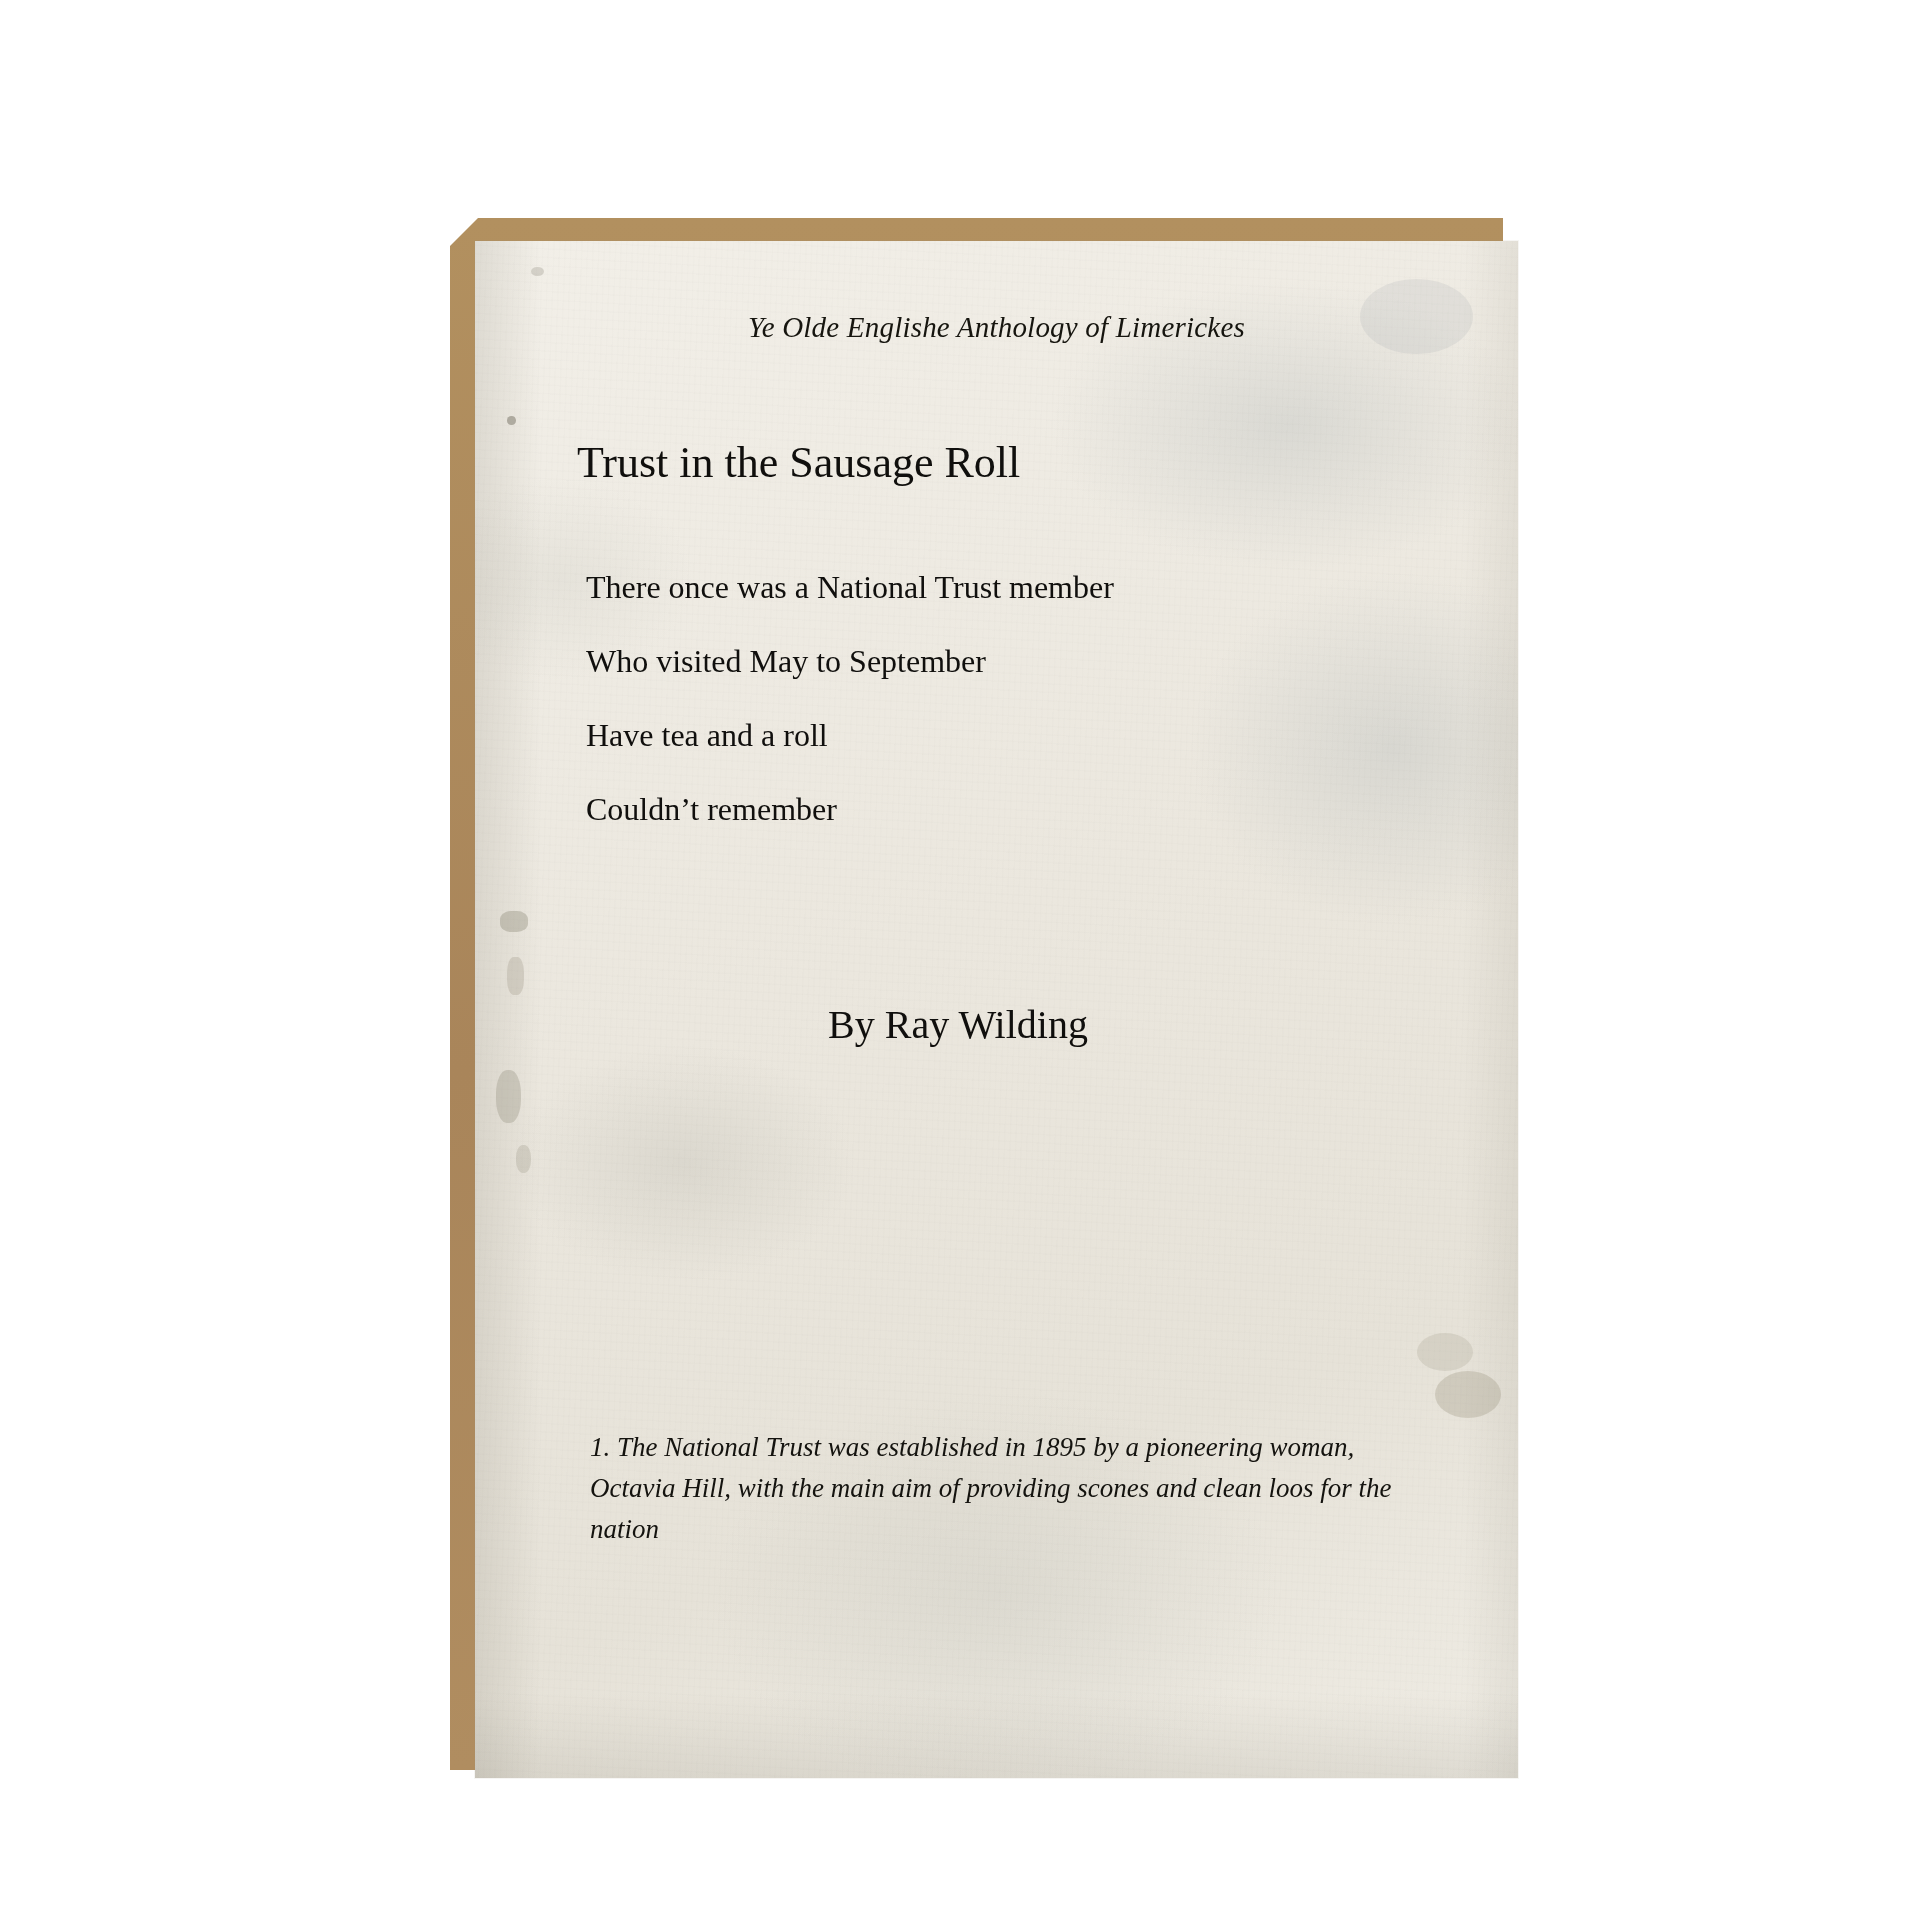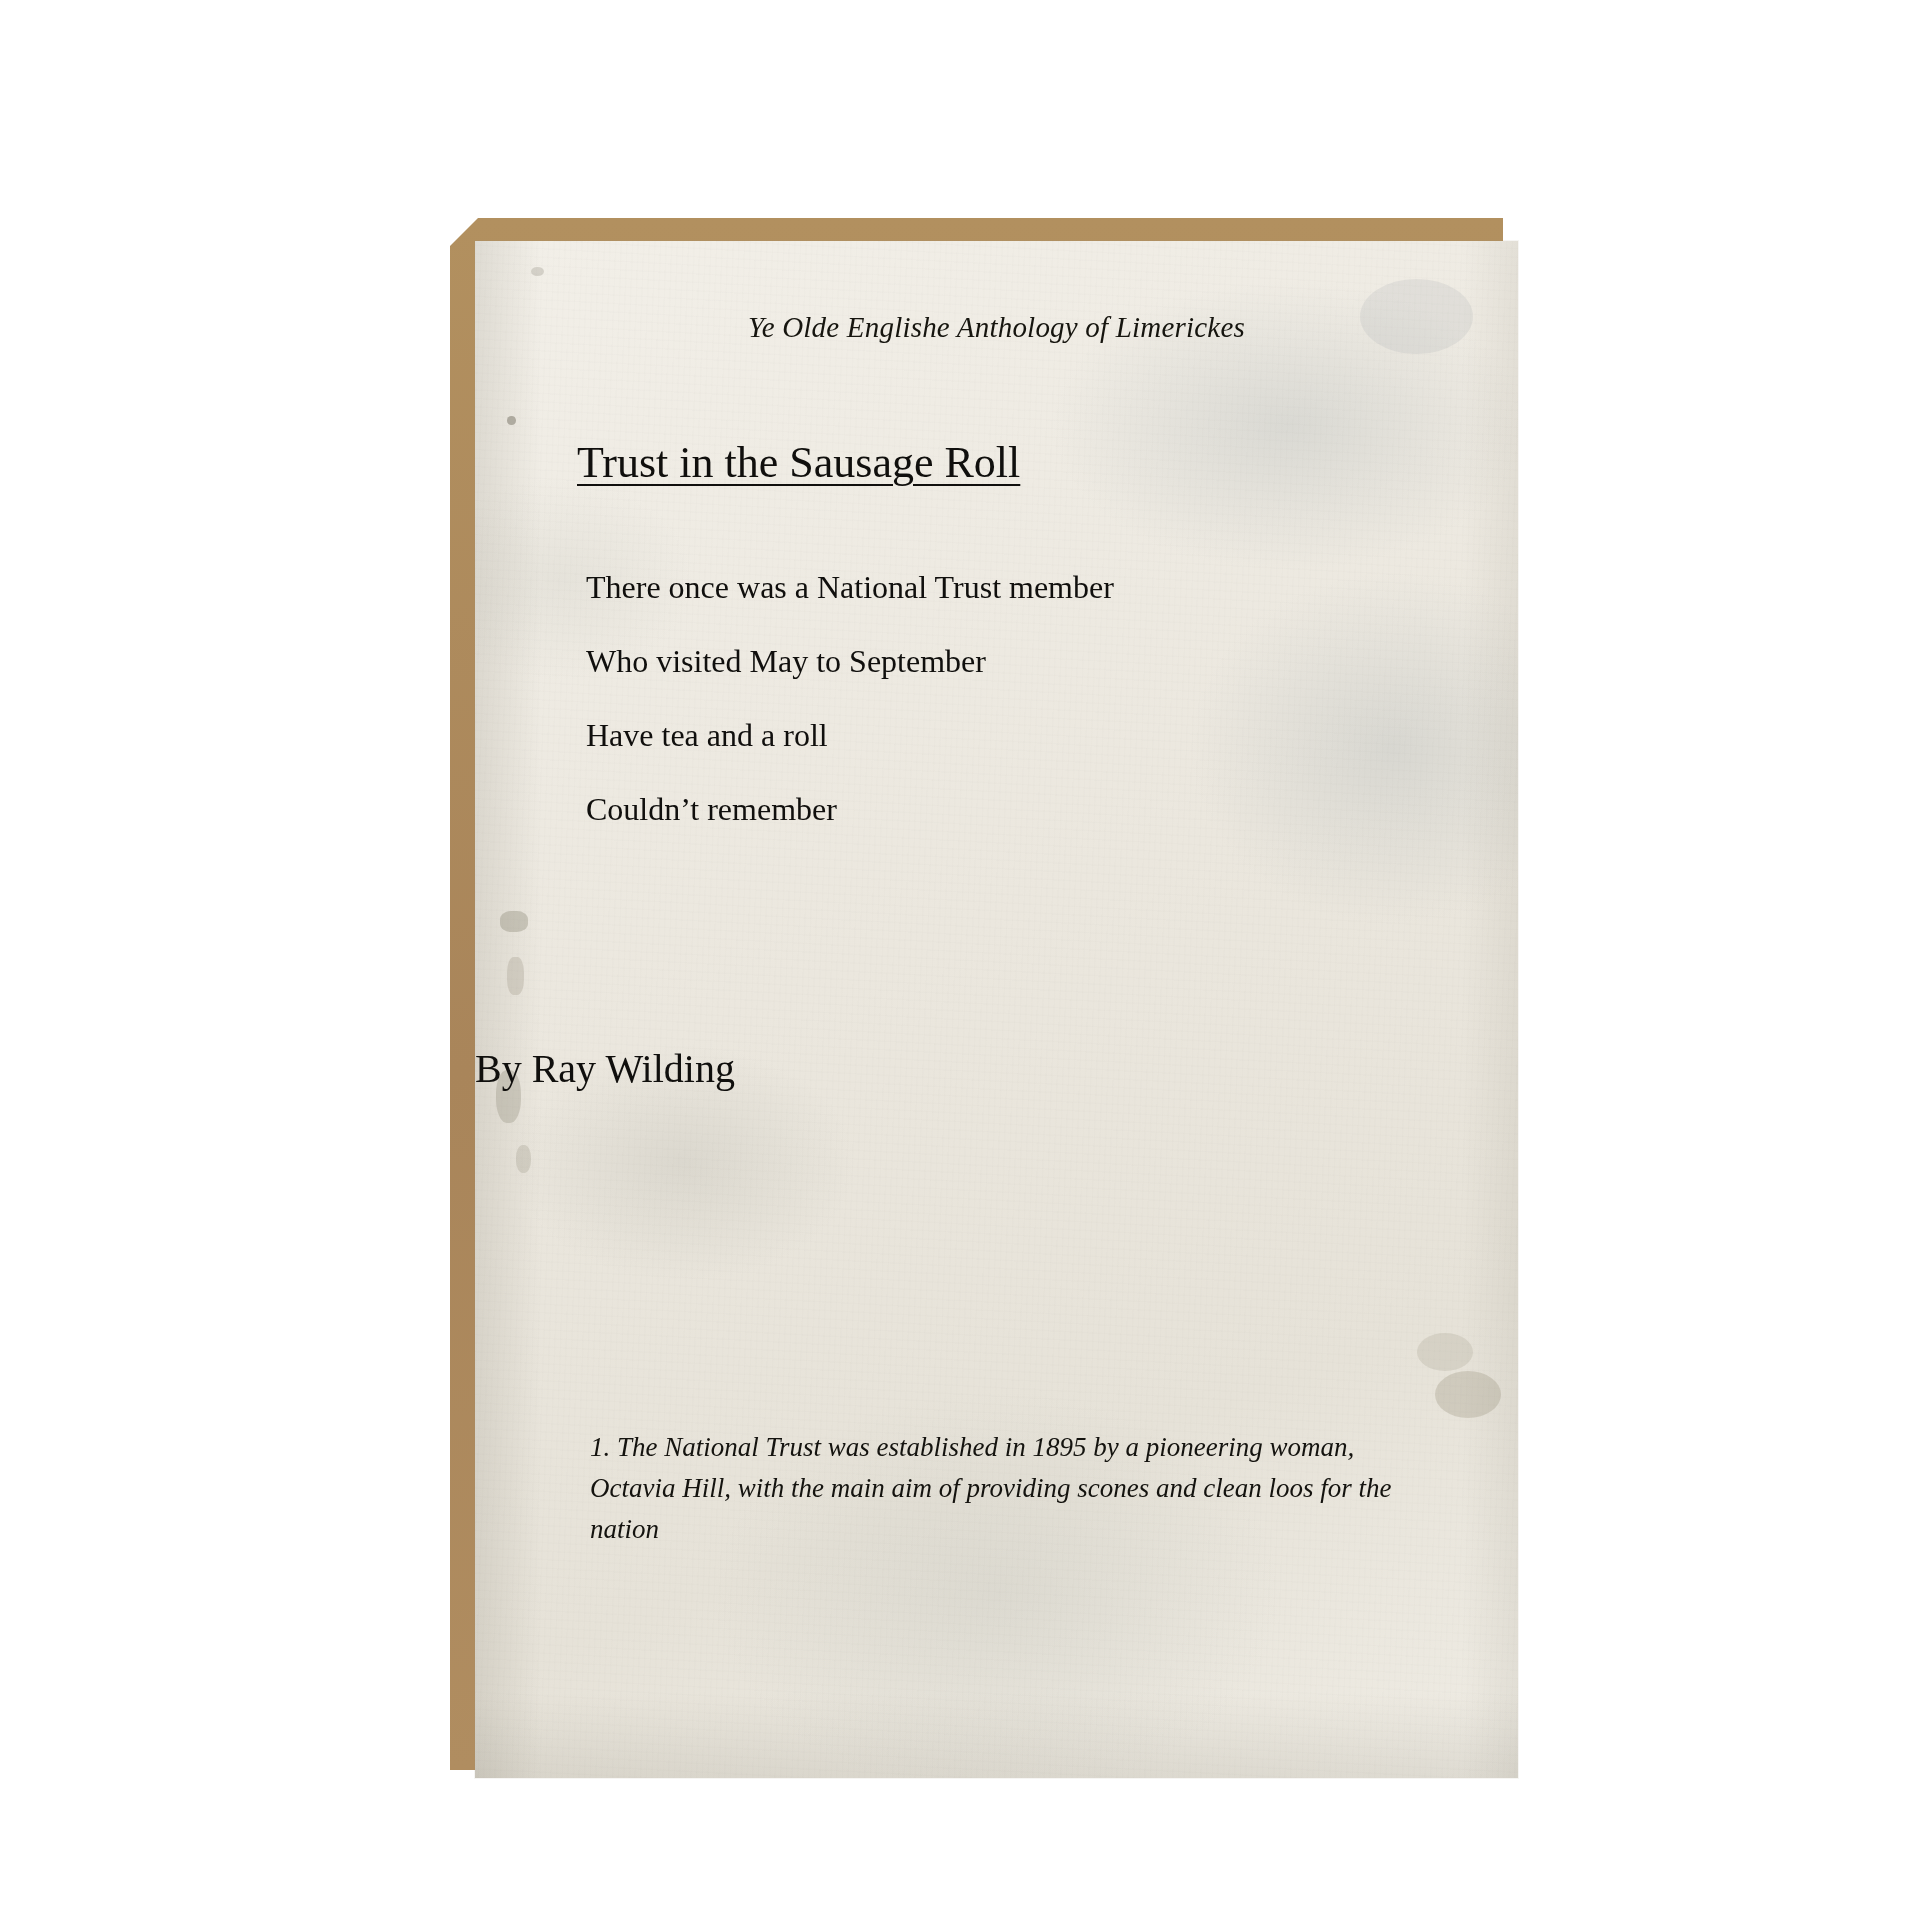--- a/index.html
+++ b/index.html
@@ -111,21 +111,20 @@
     font-size: 29px;
     letter-spacing: 0.2px;
     color: #16150f;
   }
 
   #poem-title {
     position: absolute;
     top: 196px;
     left: 102px;
     font-size: 44px;
-    text-decoration: underline;
     text-underline-offset: 6.6px;
     text-decoration-thickness: 1.9px;
     color: #100f0d;
     white-space: nowrap;
   }
 
   #poem-lines {
     position: absolute;
     top: 309px;
     left: 111px;
@@ -133,26 +132,26 @@
   }
   .poem-line {
     font-size: 32px;
     line-height: 74px;
     color: #100f0d;
     white-space: nowrap;
   }
 
   #byline {
     position: absolute;
-    top: 804px;
+    top: 760px;
     left: 0;
     width: 100%;
     padding-right: 77px;
     box-sizing: border-box;
-    text-align: left;
+    text-align: center;
     font-size: 40px;
     color: #100f0d;
   }
 
   #footnote {
     position: absolute;
     top: 1186px;
     left: 115px;
     width: 810px;
     font-style: italic;

